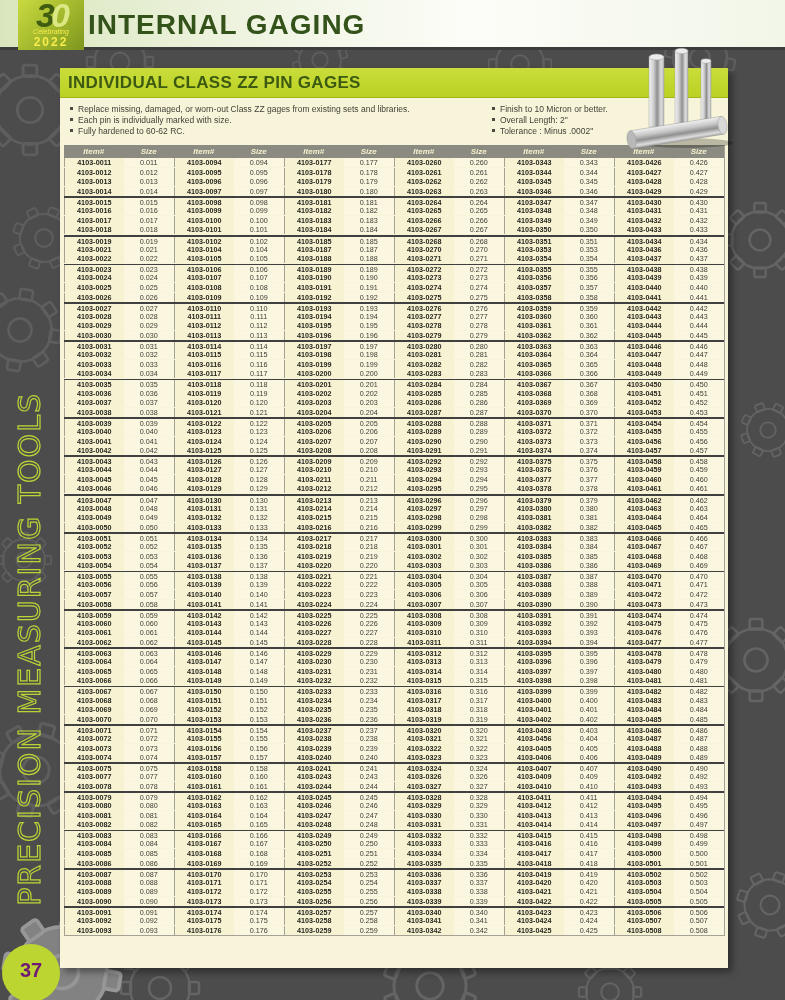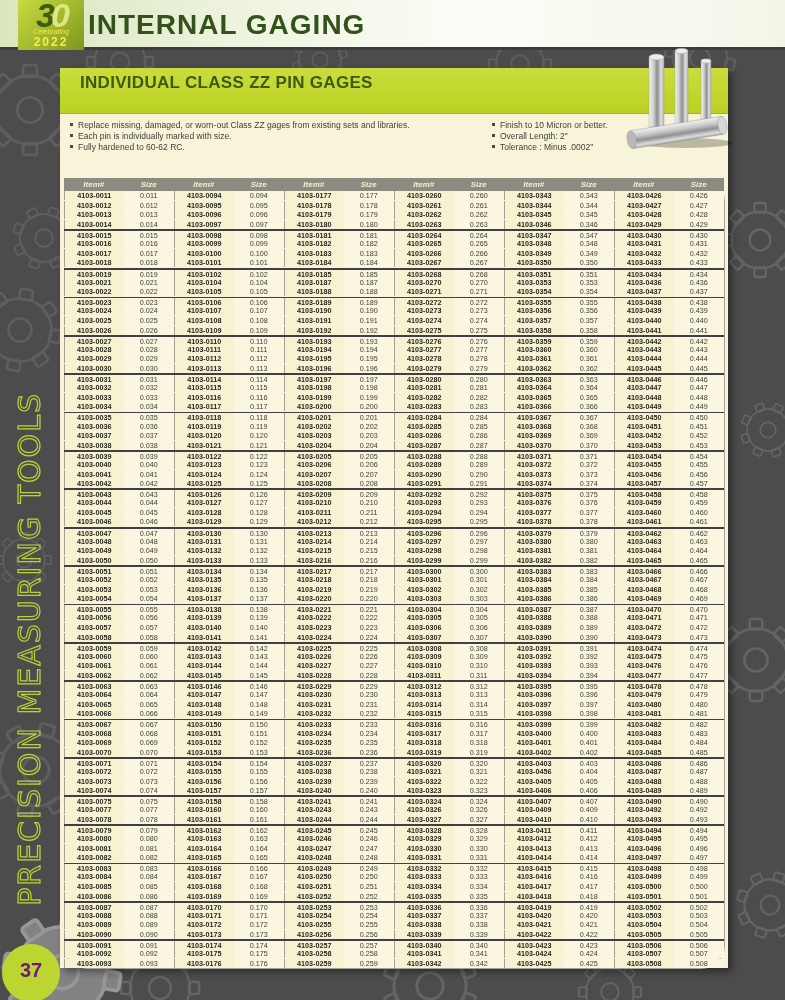--- a/index.html
+++ b/index.html
@@ -28,33 +28,33 @@
   
   .vtext { position:absolute; left:12px; top:392px; z-index:1;
     writing-mode:vertical-rl; transform:rotate(180deg);
     font-size:30px; letter-spacing:2px; font-family:"DejaVu Sans", sans-serif;
     color:transparent; -webkit-text-stroke:1.2px #b9d437; }
   @supports not (-webkit-text-stroke:1px #000) { .vtext { color:#b9d437; } }
 
   
   .content { position:absolute; left:60px; top:68px; width:668px; height:900px; z-index:2;
     background:#f8f4d9; box-shadow:4px 4px 7px rgba(0,0,0,.4); }
-  .section-bar { height:46px; background:linear-gradient(#cadd3c,#bbd122); border-bottom:1px solid #a2b71c;
-    line-height:30px; padding-left:20px; }
+  .section-bar { height:30px; background:linear-gradient(#cadd3c,#bbd122); border-bottom:1px solid #a2b71c;
+    line-height:30px; padding-left:8px; }
   .section-title { font-size:17px; font-weight:800; color:#3c5a12; letter-spacing:.3px; }
 
   .intro { position:relative; height:47px; padding:6px 16px 0 10px; }
   .blist { list-style:none; }
   .blist li { font-size:8.5px; line-height:11px; color:#3f3f36; white-space:nowrap; }
   .blist li::before { content:""; display:inline-block; width:3px; height:3px; background:#4a4a40;
     margin-right:5px; vertical-align:2px; }
   .blist.right { position:absolute; left:432px; top:6px; }
 
   
-  .gage-table { margin:17px 3px 0 4px; border-right:1px solid #a3a295; border-bottom:1px solid #a3a295;border-radius:24px; }
+  .gage-table { margin:0 3px 0 4px; border-right:1px solid #a3a295; border-bottom:1px solid #a3a295; }
   .thead, .trow { display:grid; grid-template-columns:repeat(6, 1.18fr 1fr); }
   .thead { height:13px; background:#8b8b82; }
   .hc { font-size:8px; font-weight:bold; font-style:italic; color:#f5f1cd; text-align:center; line-height:13px; }
   .trow { height:9.6px; align-items:center; }
   .trow.sep { border-top:3px solid #404040; }
   .tc { font-size:7.2px; text-align:center; overflow:hidden; white-space:nowrap; }
   .ci { font-weight:bold; color:#26261f; background:#f7f2d2; border-left:1px solid #a3a295; }
   .cs { color:#3b3b31; background:#faf6e0; }
 
   

